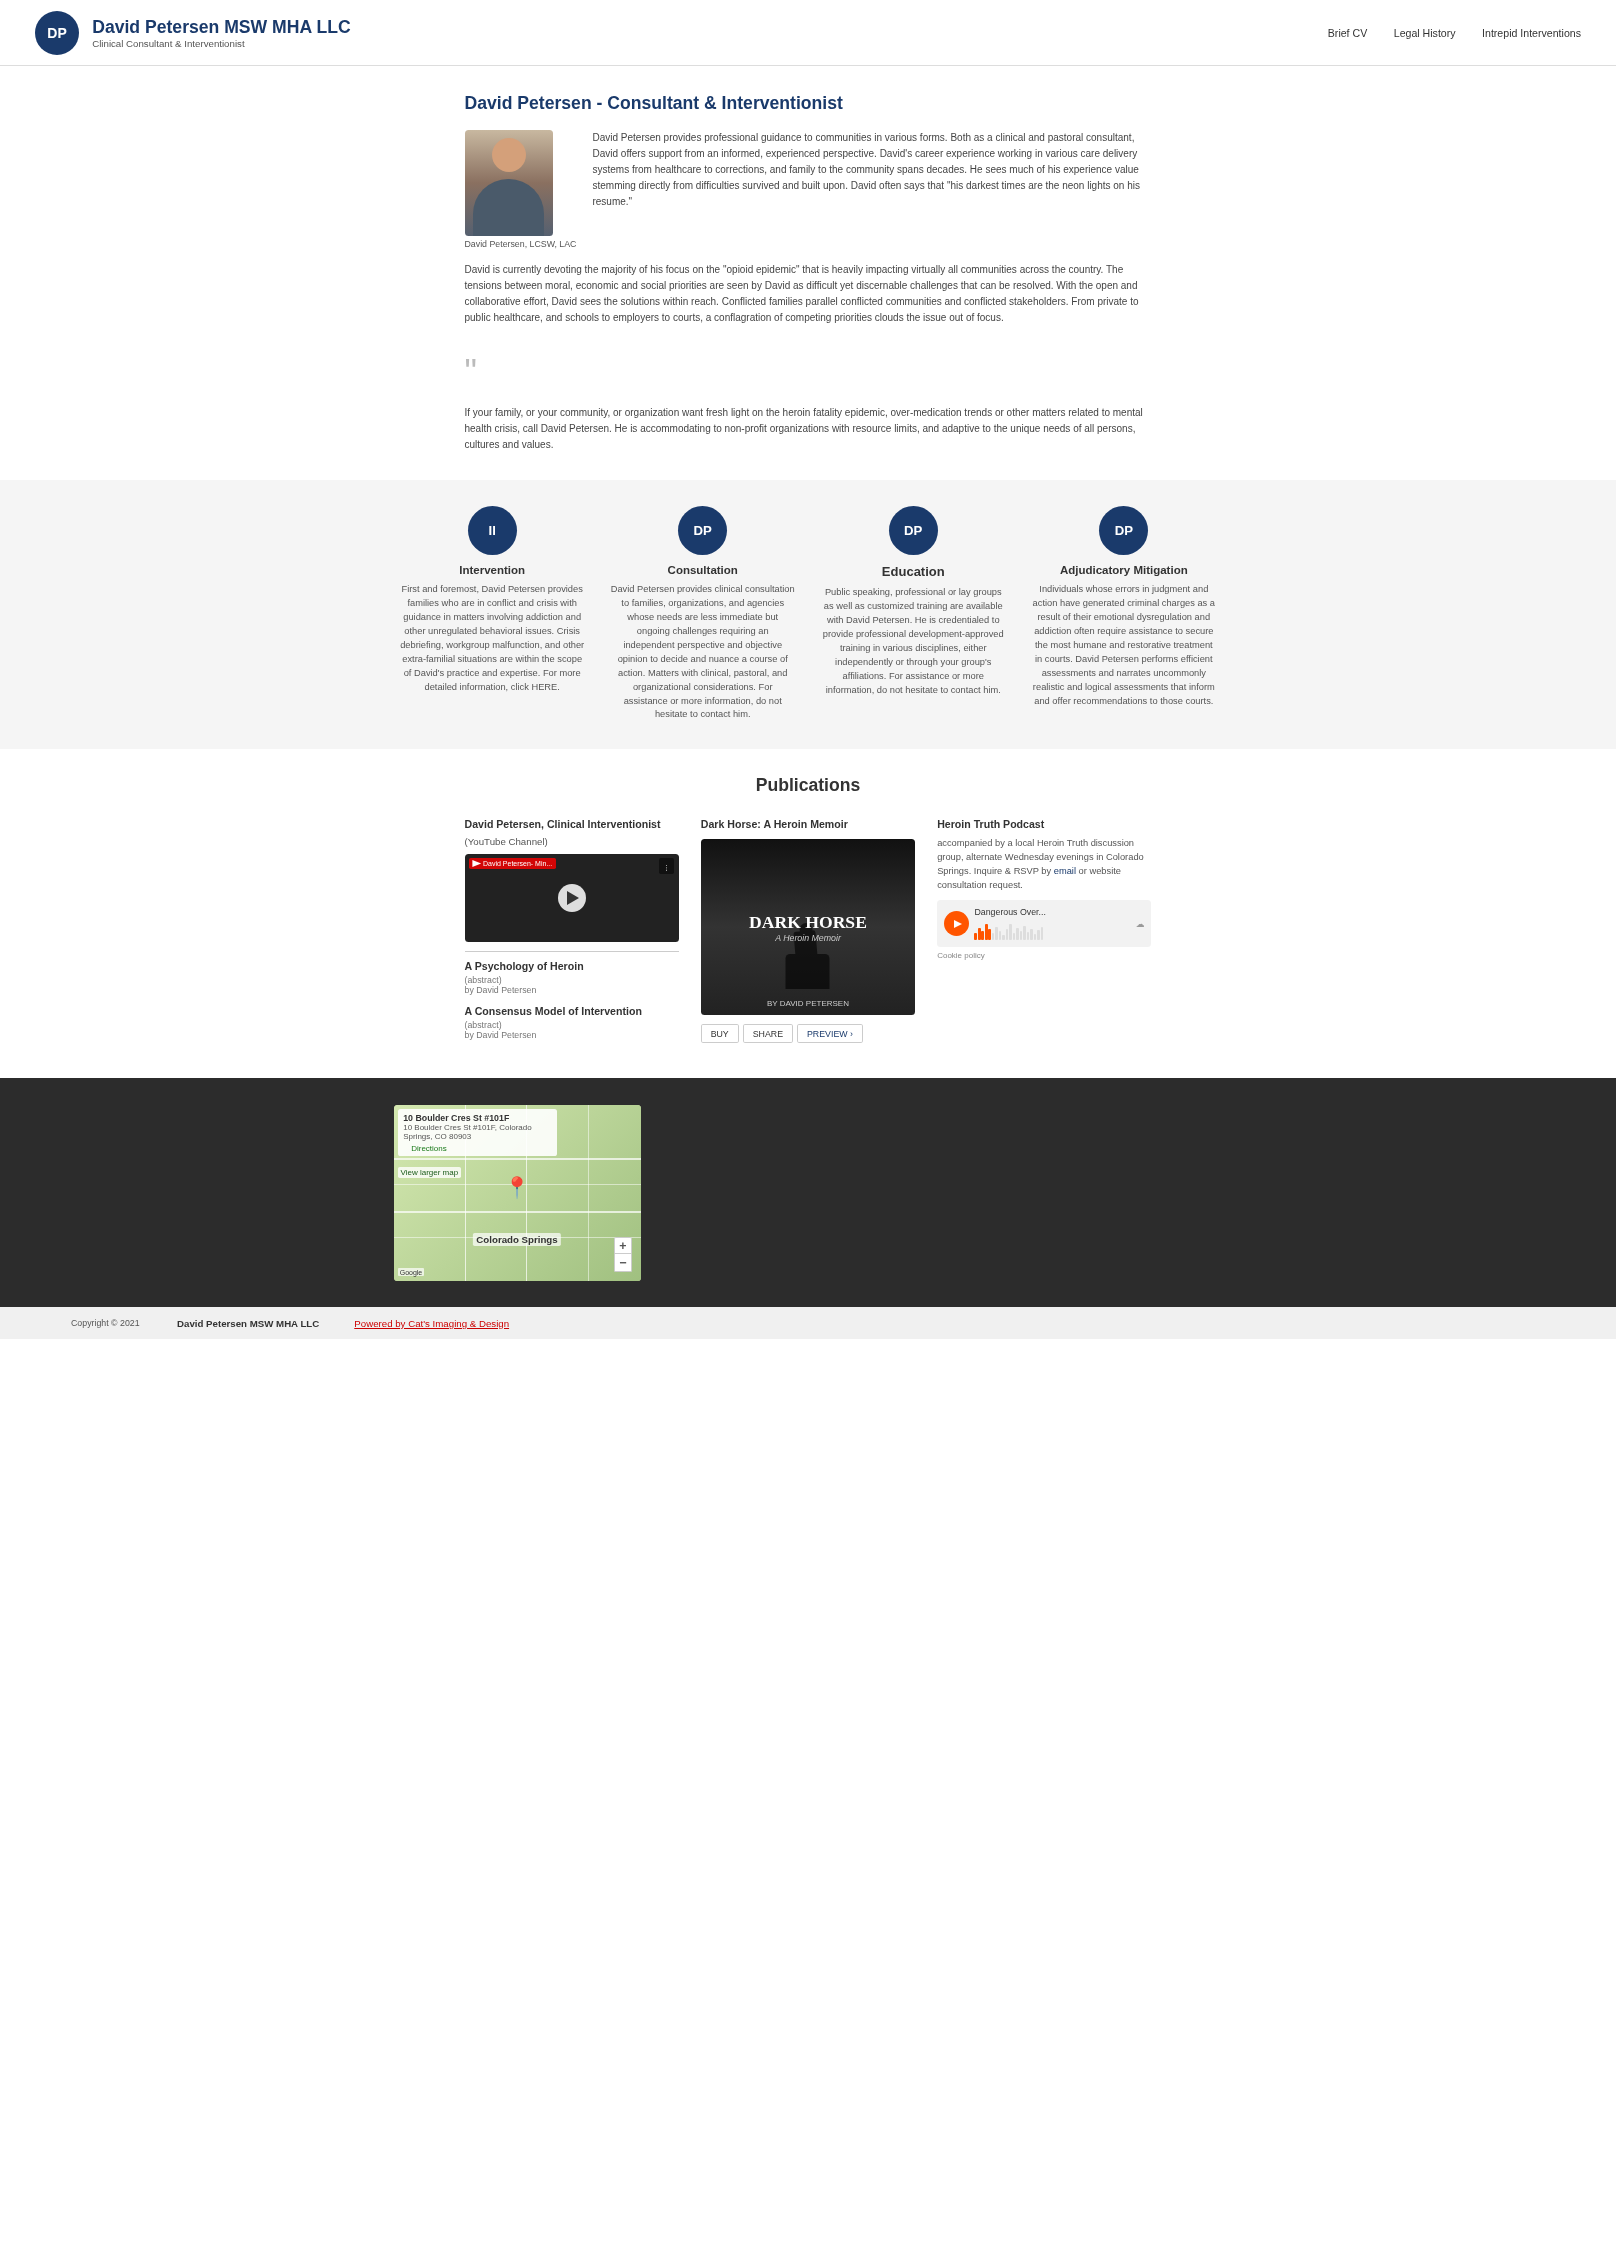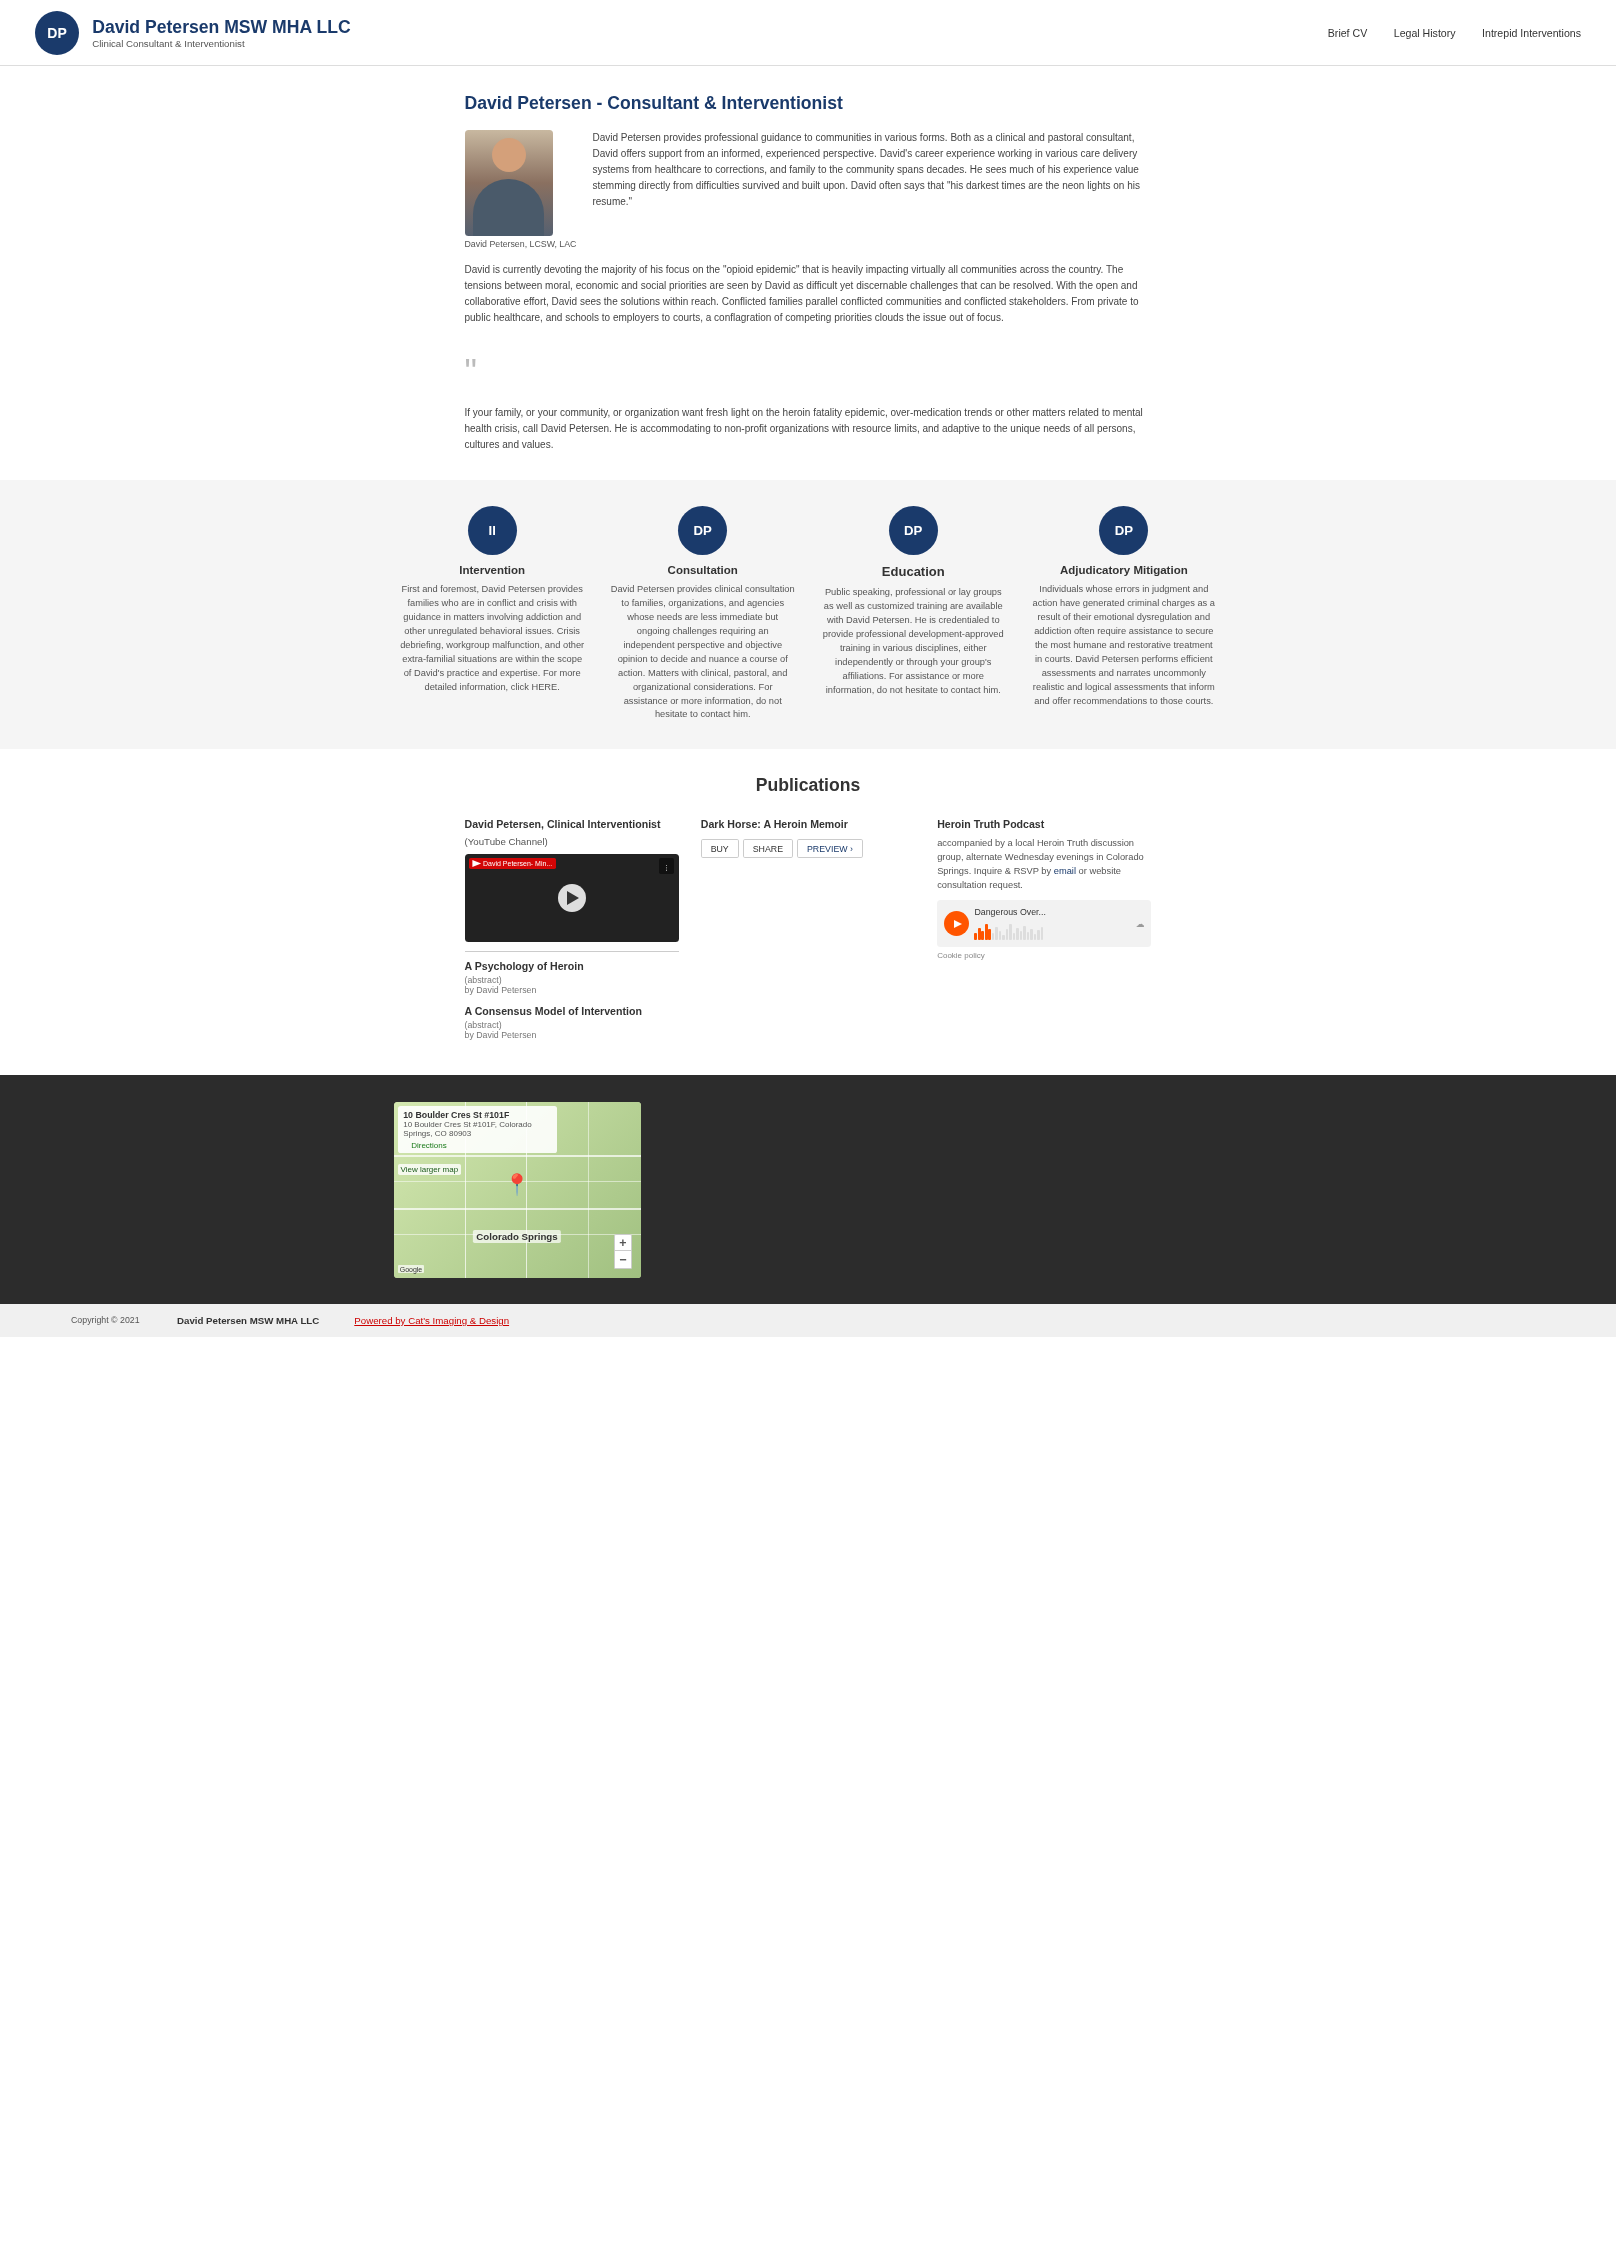--- a/index.html
+++ b/index.html
@@ -104,20 +104,34 @@
       <div style="font-size:8.8px;color:#777;margin-bottom:10.6px;white-space:pre-line;">(abstract)
 by David Petersen</div>
       <div style="font-size:10.6px;font-weight:bold;color:#333;margin-bottom:2.6px;">A Consensus Model of Intervention</div>
       <div style="font-size:8.8px;color:#777;white-space:pre-line;">(abstract)
 by David Petersen</div>
     </div>
 
     <div>
       <div style="font-size:10.6px;font-weight:bold;color:#333;margin-bottom:8.8px;">Dark Horse: A Heroin Memoir</div>
 
+      <div style="width:100%;height:176px;background:linear-gradient(to bottom,#111 0%,#333 50%,#222 100%);border-radius:3.5px;margin-bottom:8.8px;display:flex;flex-direction:column;align-items:center;justify-content:center;position:relative;padding:8.8px;">
+
+        <div style="position:absolute;bottom:26.5px;left:50%;transform:translateX(-50%);opacity:0.6;">
+
+          <div style="width:53px;height:71px;position:relative;">
+            <div style="position:absolute;bottom:0;width:44px;height:35px;background:#000;border-radius:4.4px 4.4px 0 0;left:4.4px;"></div>
+            <div style="position:absolute;bottom:31px;left:13.2px;width:22px;height:26.5px;background:#000;border-radius:2.6px;transform:rotate(-5deg);"></div>
+            <div style="position:absolute;bottom:53px;left:17.6px;width:13.2px;height:13.2px;background:#000;border-radius:50%;"></div>
+          </div>
+        </div>
+        <div style="color:#fff;font-size:17.6px;font-weight:bold;font-family:serif;text-align:center;z-index:1;">DARK HORSE</div>
+        <div style="color:#ccc;font-size:8.8px;font-style:italic;text-align:center;z-index:1;">A Heroin Memoir</div>
+        <div style="color:#ccc;font-size:8px;text-align:center;position:absolute;bottom:7px;z-index:1;">BY DAVID PETERSEN</div>
+      </div>
       <div style="display:flex;gap:4.4px;">
         <button style="padding:3.5px 8.8px;font-size:8.8px;border:0.9px solid #ccc;background:#fff;cursor:pointer;border-radius:1.8px;color:#333;">BUY</button>
         <button style="padding:3.5px 8.8px;font-size:8.8px;border:0.9px solid #ccc;background:#fff;cursor:pointer;border-radius:1.8px;color:#333;">SHARE</button>
         <button style="padding:3.5px 8.8px;font-size:8.8px;border:0.9px solid #ccc;background:#fff;cursor:pointer;border-radius:1.8px;color:#1a3a6b;">PREVIEW ›</button>
       </div>
     </div>
 
     <div>
       <div style="font-size:10.6px;font-weight:bold;color:#333;margin-bottom:7px;">Heroin Truth Podcast</div>
       <p style="font-size:9.3px;line-height:1.5;color:#555;margin-bottom:7px;">

